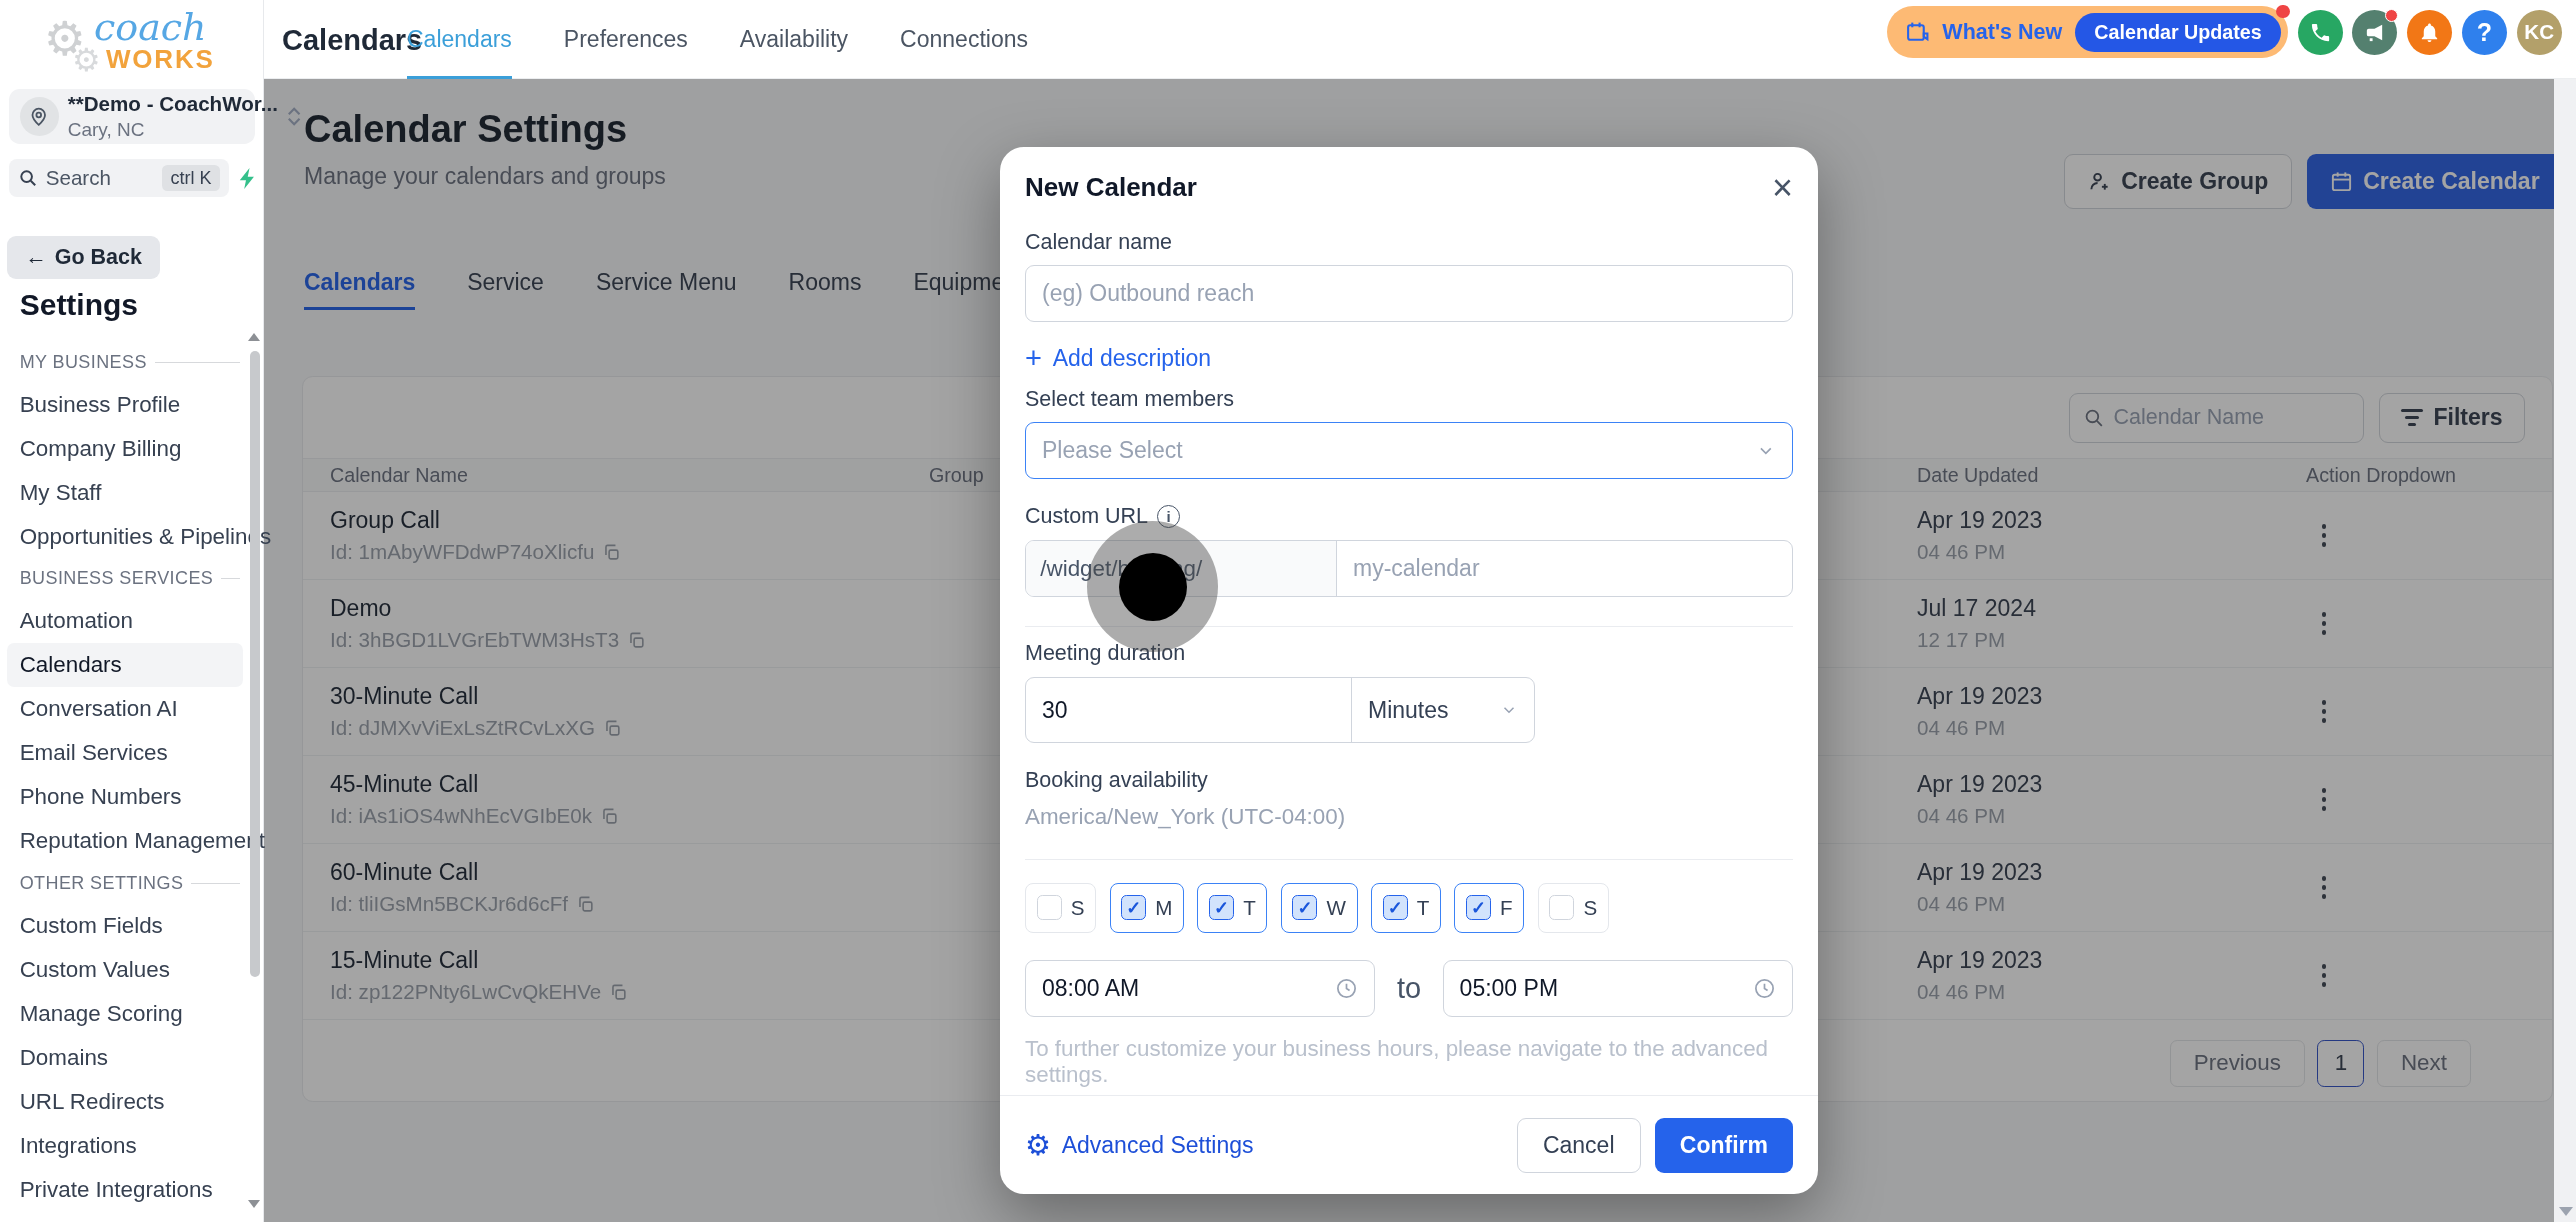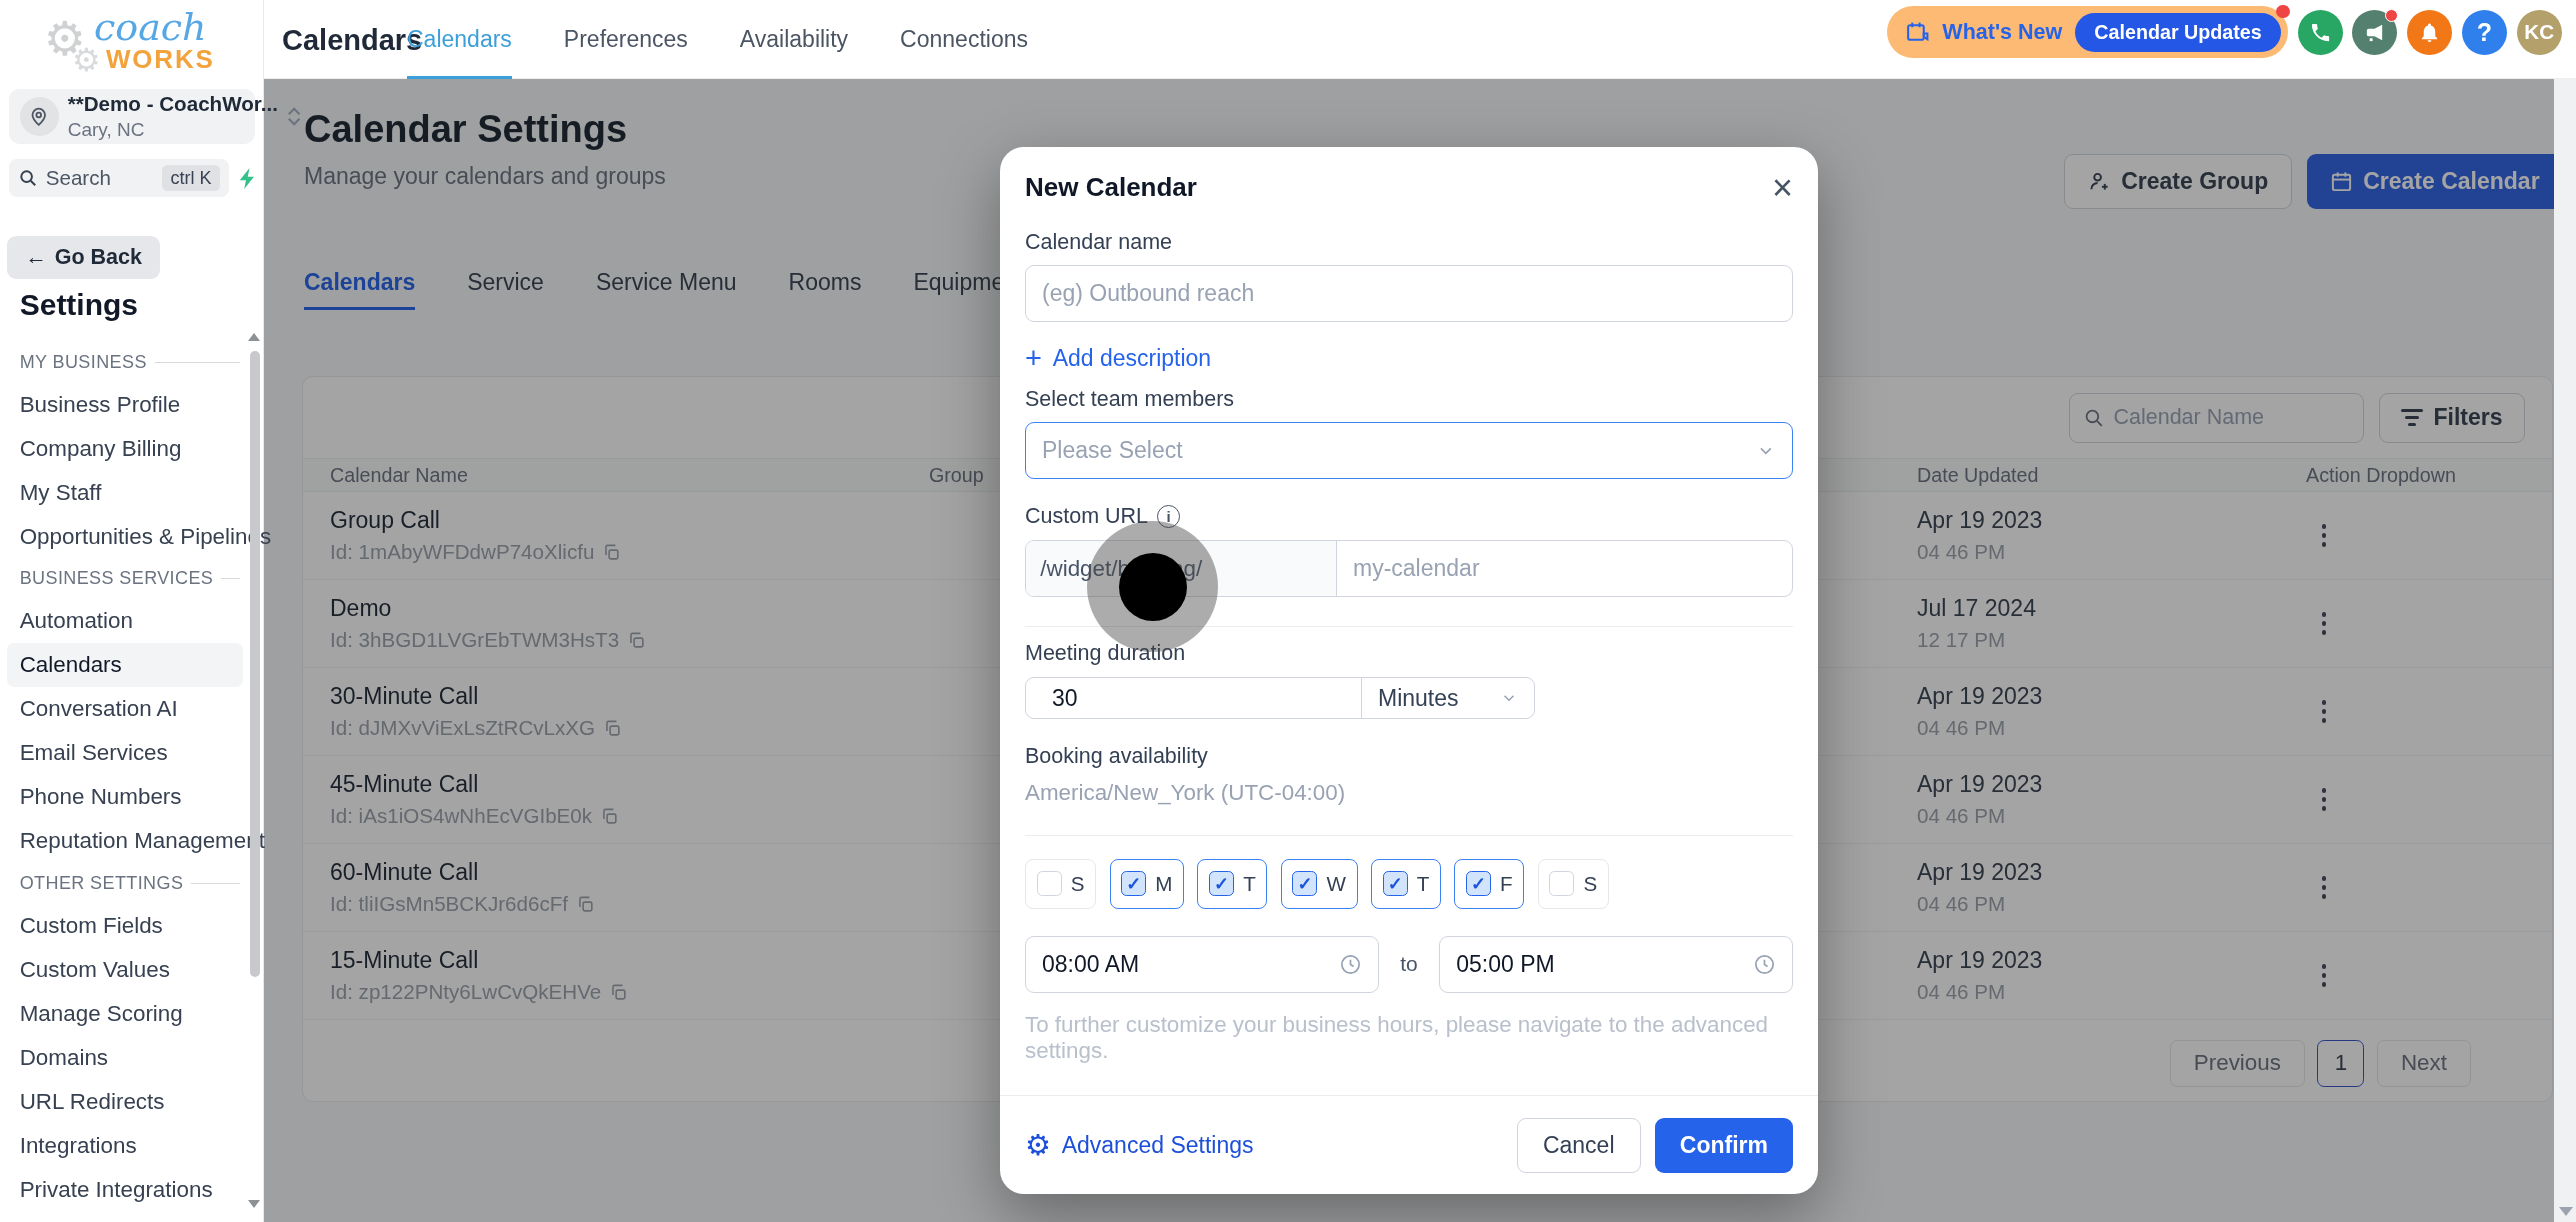--- a/index.html
+++ b/index.html
@@ -118,35 +118,35 @@
   .add-desc { margin:23px 0 3.6px; display:flex; align-items:center; gap:10.7px; color:#2563eb; font-size:23px; font-weight:500; cursor:pointer; }
   .add-desc .plus { font-size:29px; font-weight:400; line-height:23px; }
   .sel { height:57px; border:0.9px solid #3b82f6; border-radius:9px; display:flex; align-items:center; padding:0 16px; cursor:pointer; background:#fff; }
   .sel .ph { font-size:23px; color:#98a2b3; }
   .sel .chev { margin-left:auto; color:#98a2b3; }
   .info-i { width:23px; height:23px; border:1.8px solid #475467; border-radius:50%; color:#475467; font-size:15px; display:flex; align-items:center; justify-content:center; font-weight:bold; }
   .url-group { height:57px; border:0.9px solid #d0d5dd; border-radius:9px; display:flex; overflow:hidden; background:#fff; }
   .url-addon { width:311px; background:#f9fafb; border-right:0.9px solid #d0d5dd; display:flex; align-items:center; padding:0 14.3px; font-size:22.4px; color:#475467; white-space:nowrap; }
   .url-group input { flex:1; padding:0 16px; font-size:23px; color:#101828; }
   .m-div { height:0.9px; background:#eaecf0; margin:29px 0 0; }
-  .dur-group { display:flex; width:510px; height:42px; border:0.9px solid #d0d5dd; border-radius:9px; background:#fff;padding-left:10px; }
+  .dur-group { display:flex; width:510px; height:66px; border:0.9px solid #d0d5dd; border-radius:9px; background:#fff; }
   .dur-val { width:326px; border-right:0.9px solid #d0d5dd; display:flex; align-items:center; }
   .dur-val input { width:100%; padding:0 16px; font-size:23px; color:#101828; }
   .dur-unit { flex:1; display:flex; align-items:center; justify-content:space-between; padding:0 16px; font-size:23px; color:#344054; cursor:pointer; }
   .tz { font-size:22.4px; color:#98a2b3; margin:9px 0 19.7px; }
   .days { display:flex; gap:13.4px; margin:23px 0 27px; }
   .day { height:50px; border:0.9px solid #e4e7ec; border-radius:8px; display:flex; align-items:center; gap:9px; padding:0 10.7px; cursor:pointer; }
   .day .cb { width:25px; height:25px; border:0.9px solid #d0d5dd; border-radius:5.4px; background:#fff; display:flex; align-items:center; justify-content:center; font-size:18px; font-weight:bold; color:transparent; }
   .day .dl { font-size:20.6px; color:#344054; }
   .day.checked { border-color:#3b82f6; }
   .day.checked .cb { background:#d2e3fc; border-color:#2563eb; color:#1a56db; }
   .times { display:flex; align-items:center; gap:21.5px; }
   .time { width:360px; height:57px; border:0.9px solid #d0d5dd; border-radius:9px; display:flex; align-items:center; justify-content:space-between; padding:0 16px; font-size:23px; color:#101828; cursor:pointer; background:#fff; }
   .time .clk { color:#98a2b3; }
-  .to-lbl { font-size:21px; color:#475467; }
+  .to-lbl { font-size:29px; color:#475467; }
   .m-note { font-size:22.4px; color:#b9c0cc; margin-top:19.7px; }
   .m-foot { position:absolute; left:0; right:0; bottom:0; border-top:0.9px solid #eaecf0; padding:21.5px 25px; display:flex; align-items:center; justify-content:space-between; }
   .adv { display:flex; align-items:center; gap:10.7px; color:#1d4fd8; font-size:23px; font-weight:500; cursor:pointer; }
   .adv .gear { font-size:29px; line-height:29px; }
   .foot-btns { display:flex; gap:14.3px; }
   .btn-cancel { height:55px; padding:0 25px; border:0.9px solid #d0d5dd; border-radius:9px; background:#fff; font-size:23px; color:#344054; display:flex; align-items:center; cursor:pointer; }
   .btn-confirm { height:55px; padding:0 25px; border-radius:9px; background:#2563eb; color:#fff; font-size:23px; font-weight:bold; display:flex; align-items:center; cursor:pointer; }
 
   
   .cursor-halo { position:absolute; left:1087px; top:521px; width:131px; height:131px; border-radius:50%; background:rgba(70,70,70,0.45); z-index:25; pointer-events:none; }

